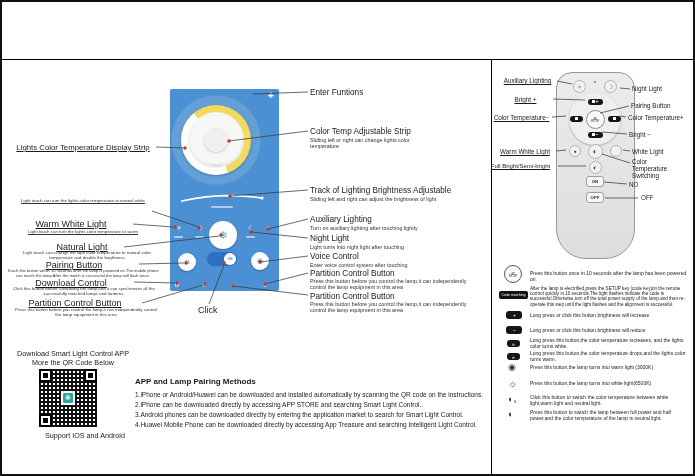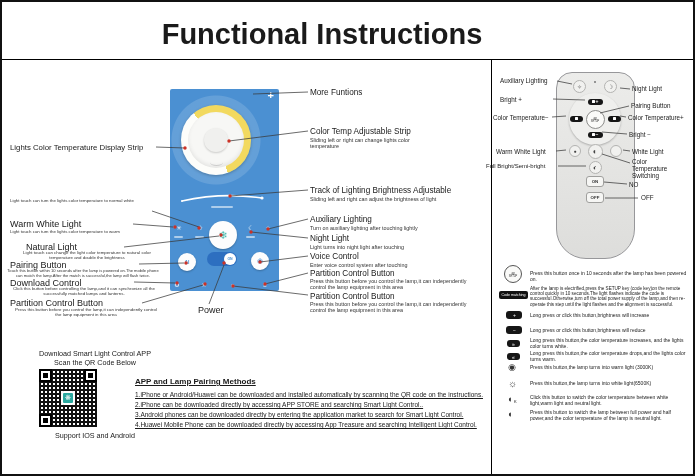--- a/index.html
+++ b/index.html
@@ -25,21 +25,21 @@
         display:flex;align-items:center;justify-content:center;}
   .toggle{left:37px;top:163px;width:30px;height:14px;border-radius:7px;background:#2d6fc0;}
   .toggle .tknob{position:absolute;right:1px;top:1px;width:12px;height:12px;border-radius:50%;background:#fff;
         font-size:3.5px;color:#4a8fd0;font-weight:bold;display:flex;align-items:center;justify-content:center;}
 
   
   .ttl{font-size:8.2px;white-space:nowrap;}
   .sub{font-size:5.4px;color:#333;line-height:6.2px;}
   .tinyl{font-size:4.4px;color:#333;line-height:4.9px;}
   .big{font-size:9px;white-space:nowrap;}
-  .tr{text-align:left;}
+  .tr{text-align:center;text-decoration:underline;}
 
   
   #remote{left:554px;top:70px;width:79px;height:187px;background:linear-gradient(#ececea,#dddddb);
           border:1px solid #97979a;border-radius:16px 16px 30px 30px;box-sizing:border-box;}
   .rbtn{position:absolute;border-radius:50%;background:#f1f1ef;border:1px solid #b3b3b1;box-sizing:border-box;
         display:flex;align-items:center;justify-content:center;color:#444;}
   #dpad{left:12px;top:20px;width:52px;height:52px;border-radius:50%;background:#efefed;box-shadow:0 1px 2px rgba(0,0,0,.25);}
   .pill{position:absolute;background:#161616;border-radius:3px;display:flex;align-items:center;justify-content:center;gap:1px;}
   .pill .sq{width:3px;height:3px;background:#fff;border-radius:.5px;}
   .pill .pm{color:#fff;font-size:5px;line-height:5px;font-weight:bold;}
@@ -59,30 +59,29 @@
          font-size:3.6px;display:flex;align-items:center;justify-content:center;}
 
   
   #qr{left:37px;top:367px;width:58px;height:58px;background:
       repeating-linear-gradient(90deg,#111 0 2px,transparent 2px 4px),
       repeating-linear-gradient(0deg,#111 0 2px,#fff 2px 4px);outline:3px solid #fff;}
   .finder{position:absolute;width:13px;height:13px;background:#fff;border:2px solid #000;box-sizing:border-box;}
   .finder::after{content:"";position:absolute;left:2px;top:2px;width:5px;height:5px;background:#000;}
   #qrlogo{position:absolute;left:22px;top:22px;width:14px;height:14px;background:#2aa9a0;border:2px solid #fff;
           border-radius:3px;box-sizing:border-box;color:#fff;font-size:7px;display:flex;align-items:center;justify-content:center;}
-  .qrtxt{font-size:7.2px;text-align:center;margin-left:22px;}
-
-  .pm-item{position:absolute;left:133px;font-size:6.5px;white-space:nowrap;text-decoration:underline;}
+  .qrtxt{font-size:7.2px;text-align:center;}
+
+  .pm-item{position:absolute;left:133px;font-size:6.5px;white-space:nowrap;}
 </style>
 </head>
 <body>
 
 <div id="page">
 
-  <div class="abs" id="title">Functional Instructions</div>
   <div class="abs" id="hrule"></div>
   <div class="abs" id="vrule"></div>
 
   <div class="abs" id="app">
     <div class="abs plus">+</div>
     <div class="abs ring"></div>
     <div class="abs knob-face"></div>
     <div class="abs knob-btn"></div>
     <div class="abs knob-smile"></div>
     <svg class="abs" width="109" height="202" style="left:0;top:0">
@@ -130,46 +129,46 @@
   <div class="abs tinyl tr" style="left:8px;top:228px;width:146px;white-space:nowrap">Light touch can turn the lights color temperature to warm</div>
   <div class="abs big tr" style="left:24px;top:240px;width:112px">Natural Light</div>
   <div class="abs tinyl" style="left:14px;top:249px;width:142px;text-align:center">Light touch can change the light color temperature to natural color temperature and double the brightness</div>
   <div class="abs big tr" style="left:8px;top:258px;width:128px">Pairing Button</div>
   <div class="abs tinyl" style="left:4px;top:267px;width:154px;text-align:center;font-size:4.1px">Touch this button within 10 seconds after the lamp is powered on.The mobile phone can match the lamp.After the match is successful,the lamp will flash twice.</div>
   <div class="abs big tr" style="left:8px;top:276px;width:122px">Download Control</div>
   <div class="abs tinyl" style="left:8px;top:285px;width:148px;text-align:center">Click this button before controlling the lamp,and it can synchronize all the successfully matched lamps and lanterns.</div>
   <div class="abs big tr" style="left:8px;top:296px;width:130px">Partition Control Button</div>
   <div class="abs tinyl" style="left:12px;top:306px;width:144px;text-align:center">Press this button before you control the lamp,it can independently control the lamp equipment in this area</div>
 
-  <div class="abs ttl" style="left:308px;top:86px">More Funtions</div>
+  <div class="abs ttl" style="left:308px;top:86px">Enter Funtions</div>
   <div class="abs ttl" style="left:308px;top:125px">Color Temp Adjustable Strip</div>
   <div class="abs sub" style="left:308px;top:135px;width:118px">Sliding left or right can change lights color temperature</div>
   <div class="abs ttl" style="left:308px;top:184px">Track of Lighting Brightness Adjustable</div>
   <div class="abs sub" style="left:308px;top:194px;width:170px">Sliding left and right can adjust the brightness of light</div>
   <div class="abs ttl" style="left:308px;top:213px">Auxiliary Lighting</div>
   <div class="abs sub" style="left:308px;top:223px;width:170px">Turn on auxiliary lighting after touching lightly</div>
   <div class="abs ttl" style="left:308px;top:232px">Night Light</div>
   <div class="abs sub" style="left:308px;top:242px;width:170px">Light turns into night light after touching</div>
   <div class="abs ttl" style="left:308px;top:250px">Voice Control</div>
   <div class="abs sub" style="left:308px;top:260px;width:170px">Enter voice control system after touching</div>
   <div class="abs ttl" style="left:308px;top:267px">Partition Control Button</div>
   <div class="abs sub" style="left:308px;top:276px;width:158px">Press this button before you control the lamp,it can independently control the lamp equipment in this area</div>
   <div class="abs ttl" style="left:308px;top:290px">Partition Control Button</div>
   <div class="abs sub" style="left:308px;top:299px;width:158px">Press this button before you control the lamp,it can independently control the lamp equipment in this area</div>
-  <div class="abs big" style="left:196px;top:303px">Power</div>
+  <div class="abs big" style="left:196px;top:303px">Click</div>
 
   <div class="abs qrtxt" style="left:8px;top:347px;width:126px">Download Smart Light Control APP</div>
-  <div class="abs qrtxt" style="left:8px;top:356px;width:126px">Scan the QR Code Below</div>
+  <div class="abs qrtxt" style="left:8px;top:356px;width:126px">More the QR Code Below</div>
   <div class="abs" id="qr">
     <div class="finder" style="left:0;top:0"></div>
     <div class="finder" style="right:0;top:0"></div>
     <div class="finder" style="left:0;bottom:0"></div>
     <div id="qrlogo">❋</div>
   </div>
-  <div class="abs qrtxt" style="left:8px;top:429px;width:126px">Support IOS and Android</div>
+  <div class="abs qrtxt" style="left:20px;top:429px;width:126px">Support IOS and Android</div>
 
   <div class="pm-item" style="top:375px;font-size:8px;font-weight:bold">APP and Lamp Pairing Methods</div>
   <div class="pm-item" style="top:389px">1.iPhone or Android/Huawei can be downloaded and installed automatically by scanning the QR code on the instructions.</div>
   <div class="pm-item" style="top:399px">2.iPhone can be downloaded directly by accessing APP STORE and searching Smart Light Control..</div>
   <div class="pm-item" style="top:409px">3.Android phones can be downloaded directly by entering the application market to search for Smart Light Control.</div>
   <div class="pm-item" style="top:419px">4.Huawei Mobile Phone can be downloaded directly by accessing App Treasure and searching Intelligent Light Control.</div>
 
   <div class="abs" id="remote">
     <div class="rbtn" style="left:16px;top:7px;width:13px;height:13px;font-size:6px">✧</div>
     <div class="abs" style="left:37px;top:8px;width:2px;height:2px;border-radius:50%;background:#777"></div>

